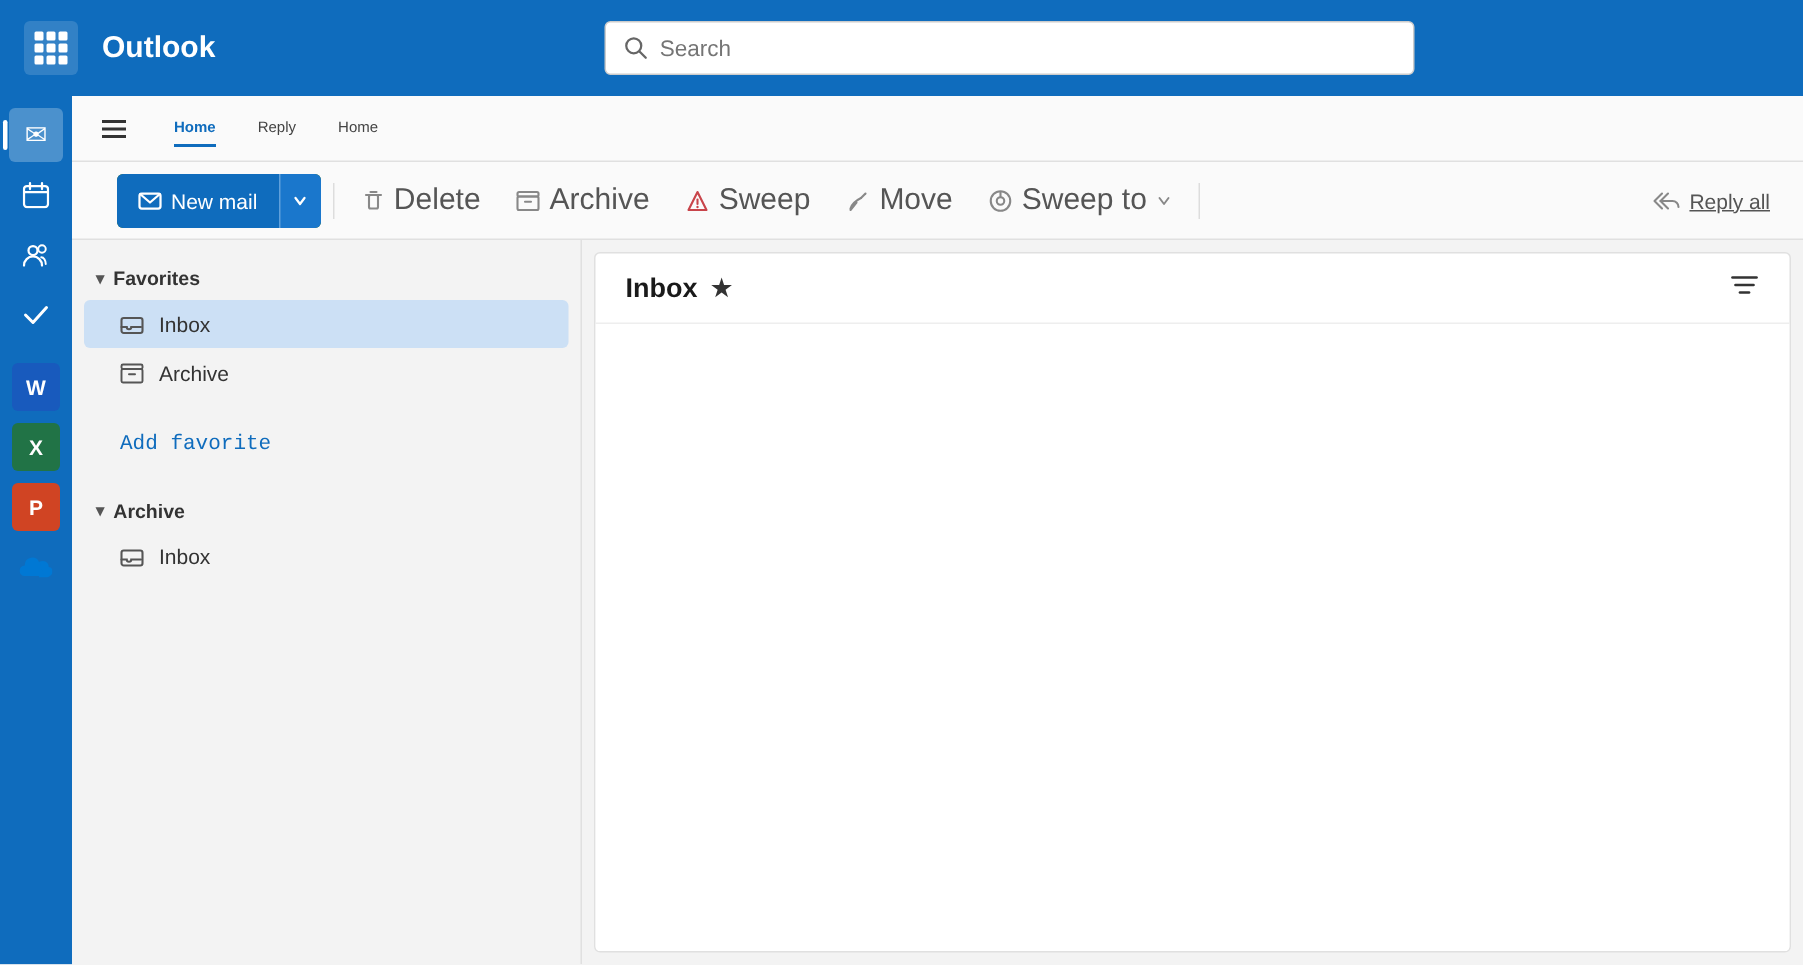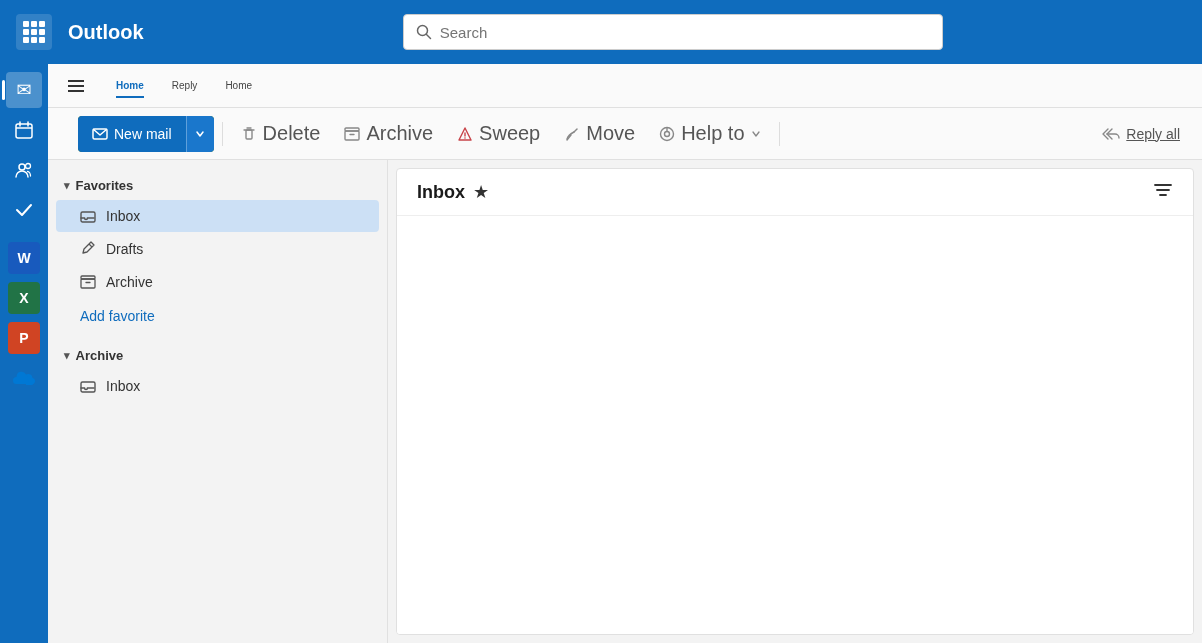--- a/index.html
+++ b/index.html
@@ -187,21 +187,22 @@
     .sidebar-item {
       display: flex; align-items: center; gap: 10px;
       padding: 8px 12px 8px 24px; cursor: pointer;
       border-radius: 4px; font-size: 14px; color: #333;
       margin: 1px 0;
     }
     .sidebar-item.active { background: #cce0f5; font-weight: 500; }
     .sidebar-link {
       padding: 6px 12px 6px 24px; cursor: pointer;
       font-size: 14px; color: #0f6cbd; border-radius: 4px;
-      margin: 4px 0;
+      margin: 17px 0;
+      font-family: Liberation Mono, monospace;
     }
 
     
     .main-pane {
       flex: 1;
       background: white;
       margin: 8px;
       border-radius: 4px;
       border: 1px solid #e0e0e0;
       display: flex;
@@ -377,21 +378,21 @@
         </svg>
         <span>Move</span>
       </button>
 
       <button class="toolbar-btn">
         <svg width="16" height="16" viewBox="0 0 16 16" fill="none">
           <circle cx="8" cy="8" r="6.5" stroke="#888" stroke-width="1.4"></circle>
           <circle cx="8" cy="8" r="2.5" stroke="#888" stroke-width="1.4"></circle>
           <line x1="8" y1="1.5" x2="8" y2="5.5" stroke="#888" stroke-width="1.4"></line>
         </svg>
-        <span>Help to</span>
+        <span>Sweep to</span>
         <svg width="10" height="10" viewBox="0 0 10 10">
           <polyline points="2,3 5,7 8,3" stroke="#888" stroke-width="1.3" fill="none" stroke-linecap="round" stroke-linejoin="round"></polyline>
         </svg>
       </button>
 
       <div class="toolbar-sep"></div>
 
       <div class="toolbar-spacer"></div>
 
       <button class="toolbar-btn-right">
@@ -414,27 +415,20 @@
         </div>
 
         <div class="sidebar-item active">
           <svg width="16" height="16" viewBox="0 0 16 16" fill="none">
             <rect x="1" y="4" width="14" height="10" rx="1.5" stroke="#555" stroke-width="1.4"></rect>
             <path d="M1 10h3.5a1.5 1.5 0 003 0H14" stroke="#555" stroke-width="1.4" stroke-linecap="round"></path>
           </svg>
           <span>Inbox</span>
         </div>
 
-        <div class="sidebar-item">
-          <svg width="16" height="16" viewBox="0 0 16 16" fill="none">
-            <path d="M3 12l1-4L11 1l3 3-7 7-4 1z" stroke="#555" stroke-width="1.3" fill="none" stroke-linejoin="round"></path>
-            <line x1="9" y1="3" x2="12" y2="6" stroke="#555" stroke-width="1.3"></line>
-          </svg>
-          <span>Drafts</span>
-        </div>
 
         <div class="sidebar-item">
           <svg width="16" height="16" viewBox="0 0 16 16" fill="none">
             <rect x="1" y="5" width="14" height="9" rx="1" stroke="#555" stroke-width="1.3"></rect>
             <rect x="1" y="2" width="14" height="3" rx="1" stroke="#555" stroke-width="1.3"></rect>
             <line x1="6" y1="8.5" x2="10" y2="8.5" stroke="#555" stroke-width="1.3" stroke-linecap="round"></line>
           </svg>
           <span>Archive</span>
         </div>
 

